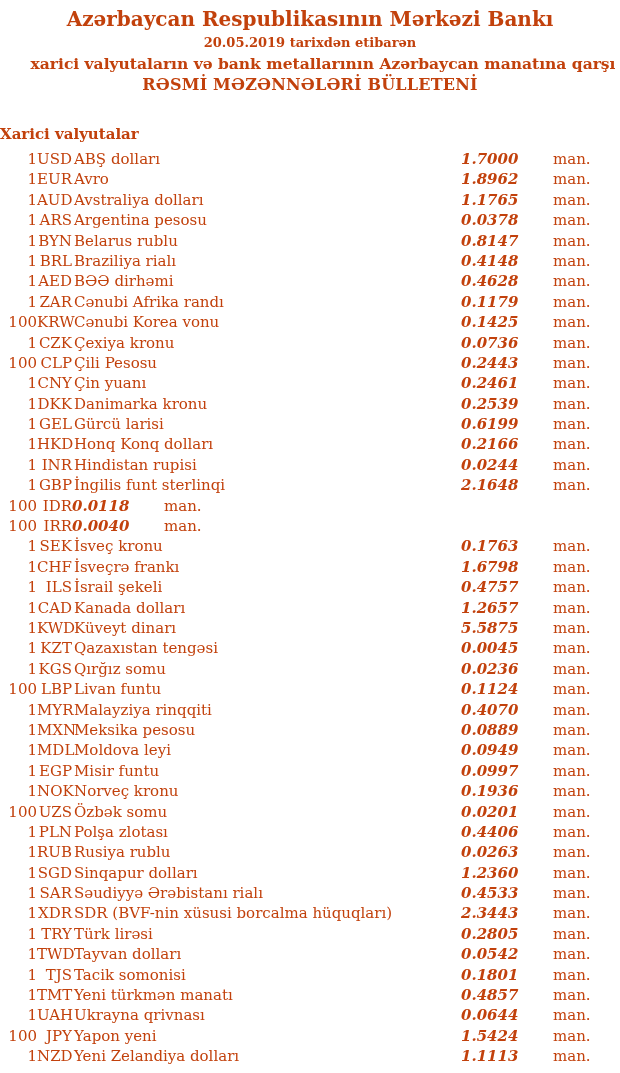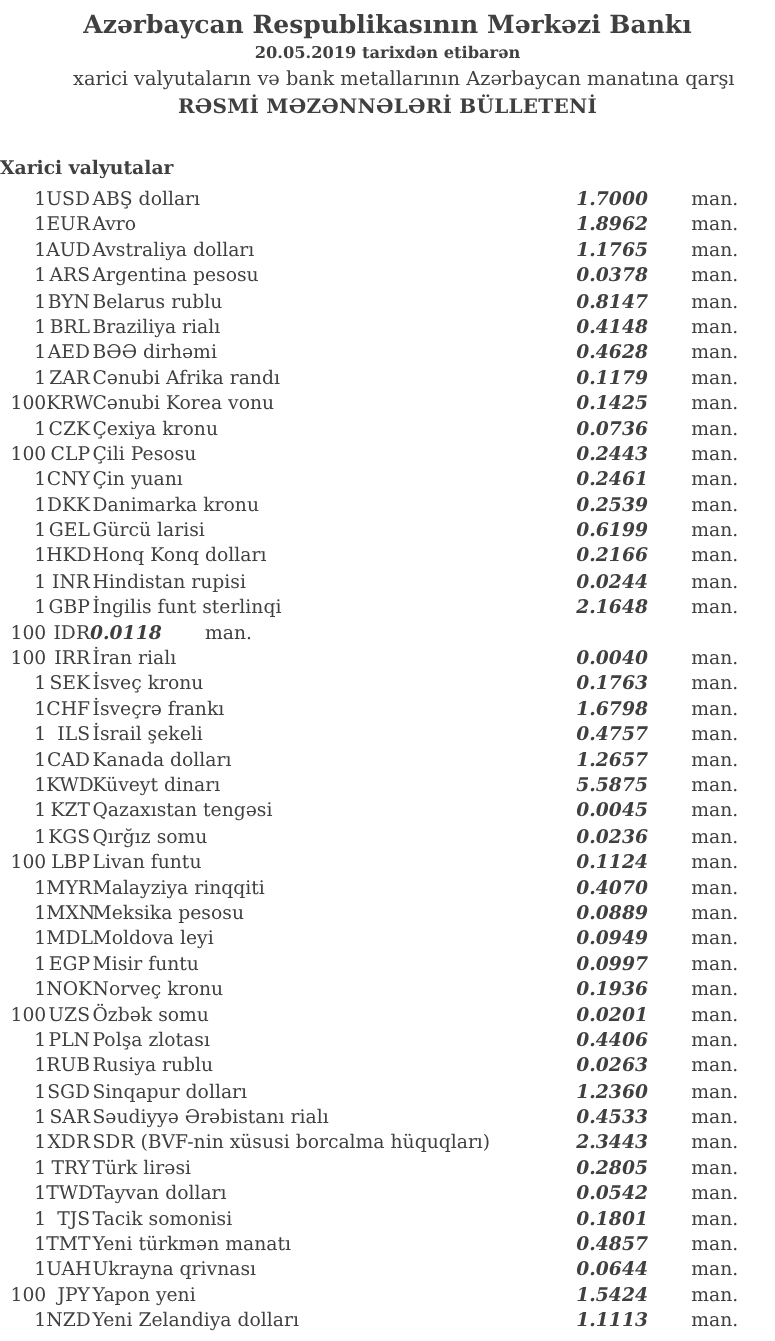--- a/index.html
+++ b/index.html
@@ -5,41 +5,41 @@
   html, body {
     margin: 0;
     padding: 0;
     background: #ffffff;
   }
   .page {
     position: relative;
     width: 620px;
     height: 1073px;
     background: #ffffff;
-    color: #404040;
+    color: #c2410c;
     font-family: "DejaVu Serif", serif;
     overflow: hidden;
   }
   .header {
     text-align: center;
     padding-top: 6px;
   }
   .bank-name {
     font-size: 20px;
     font-weight: bold;
     line-height: 26px;
   }
   .date-line {
     font-size: 13px;
     font-weight: bold;
     line-height: 21px;
   }
   .subject-line {
     font-size: 15.5px;
-    font-weight: normal;
+    font-weight: bold;
     line-height: 21px;
     padding-left: 26px;
   }
   .bulletin-title {
     font-size: 16px;
     font-weight: bold;
     line-height: 22px;
     letter-spacing: 0.2px;
   }
   .section-title {
@@ -243,21 +243,20 @@
   <div class="rate-row">
     <span class="col-qty">100</span>
     <span class="col-code">IDR</span>
     <span class="col-rate">0.0118</span>
     <span class="col-unit">man.</span>
   </div>
 
   <div class="rate-row">
     <span class="col-qty">100</span>
     <span class="col-code">IRR</span>
-    <span class="col-name">İran rialı</span>
     <span class="col-rate">0.0040</span>
     <span class="col-unit">man.</span>
   </div>
 
   <div class="rate-row">
     <span class="col-qty">1</span>
     <span class="col-code">SEK</span>
     <span class="col-name">İsveç kronu</span>
     <span class="col-rate">0.1763</span>
     <span class="col-unit">man.</span>

